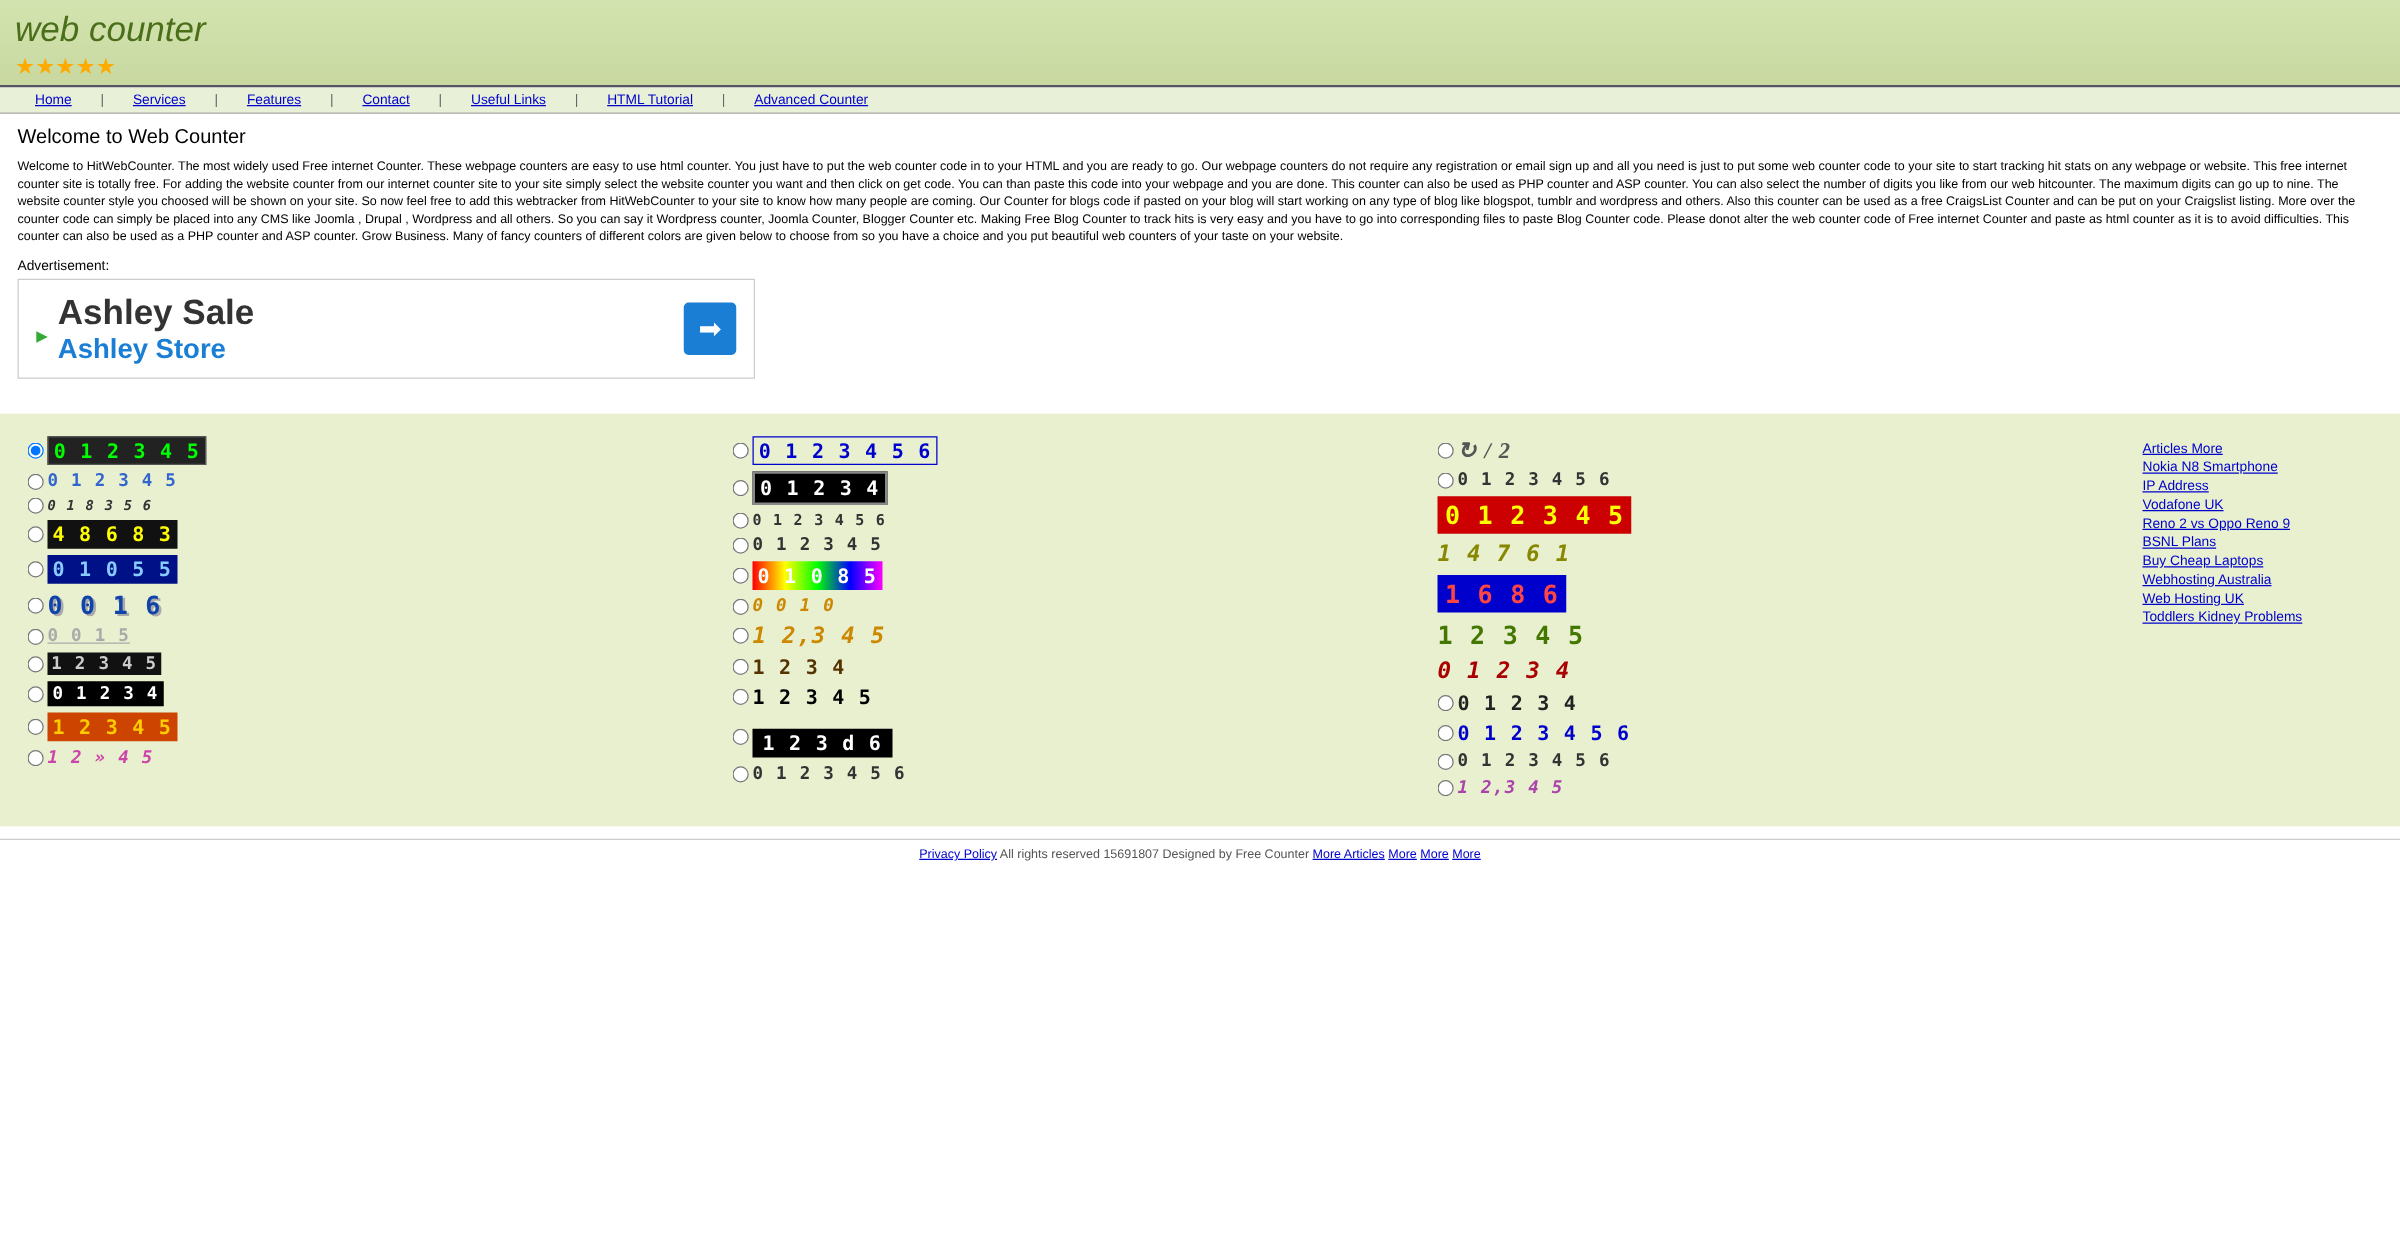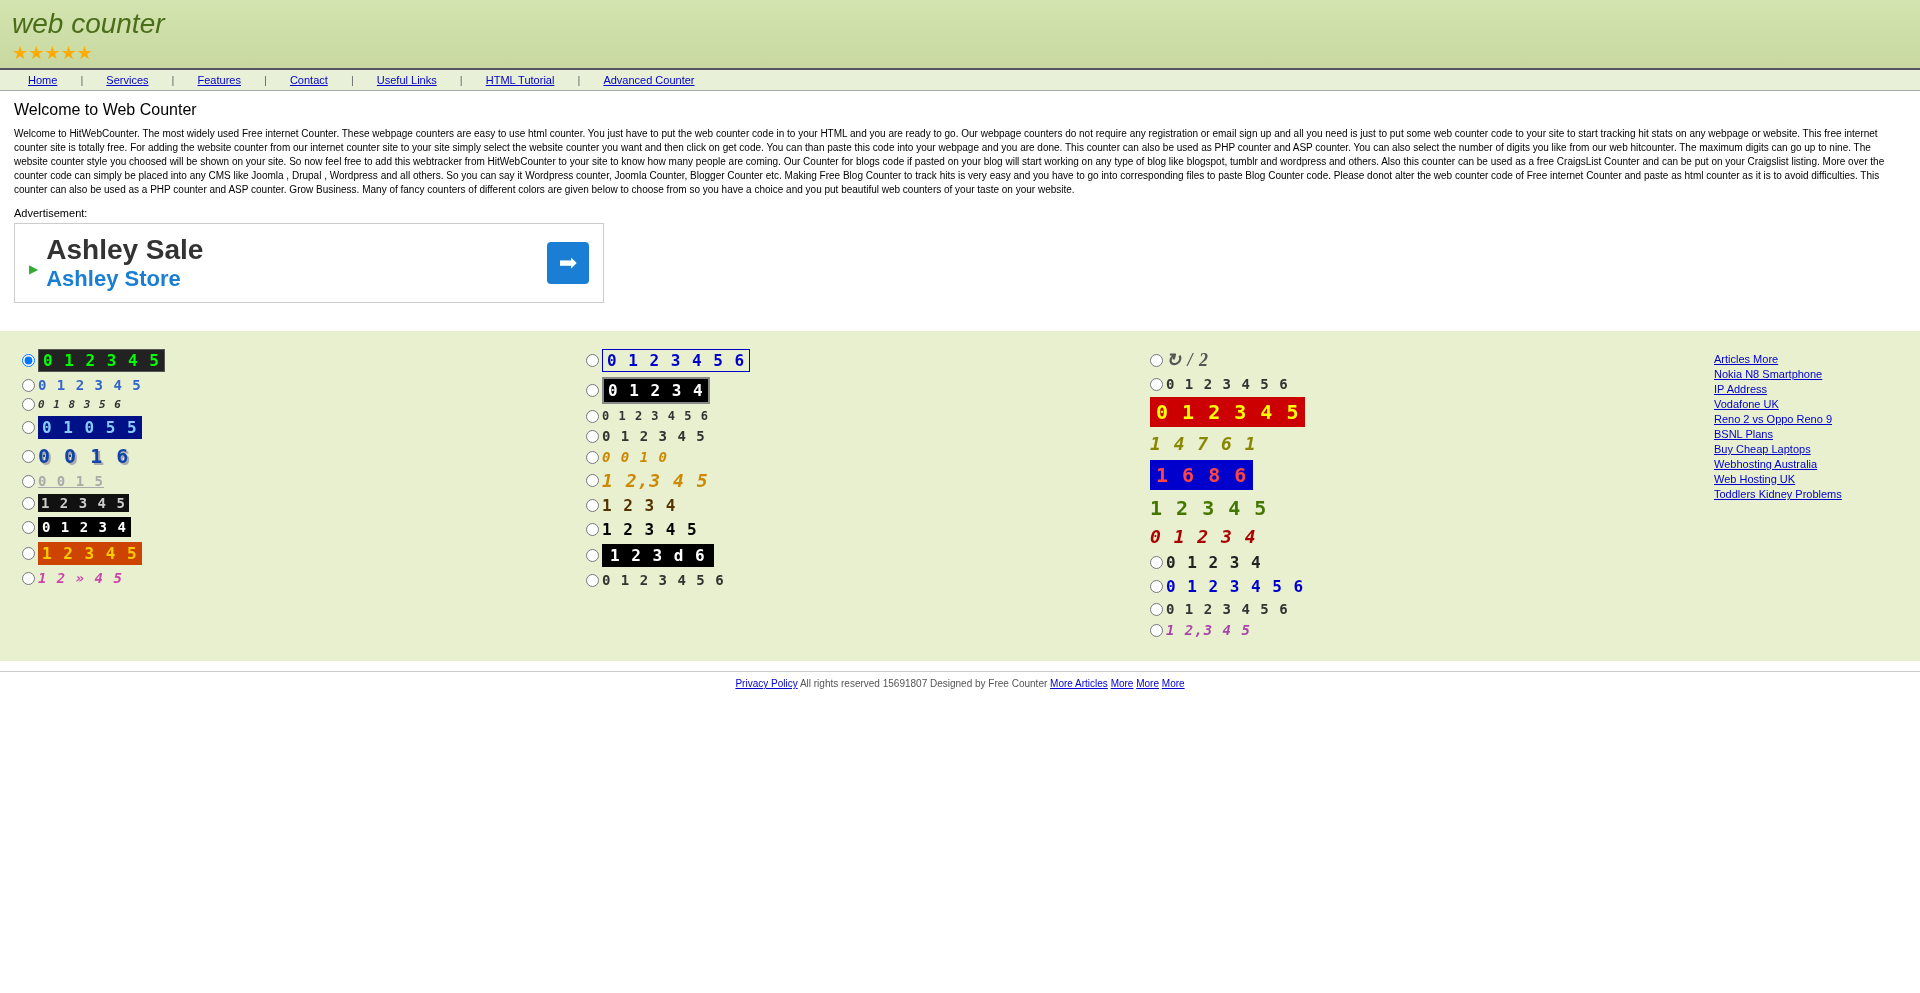--- a/index.html
+++ b/index.html
@@ -112,21 +112,21 @@
 
     
     .cnt-c2s1 { color: #0000cc; font-family: monospace; font-size: 16px; border: 1px solid #00c; padding: 1px 4px; }
     .cnt-c2s2 { background: #000; color: #fff; font-family: monospace; font-size: 16px; padding: 2px 4px; border: 2px solid #888; }
     .cnt-c2s3 { color: #333; font-family: monospace; font-size: 12px; }
     .cnt-c2s4 { color: #333; font-family: monospace; font-size: 14px; }
     .cnt-c2s5 { background: linear-gradient(90deg, #f00, #ff0, #0f0, #00f, #f0f); color: #fff; font-family: monospace; font-size: 16px; padding: 2px 4px; }
     .cnt-c2s6 { color: #cc8800; font-family: monospace; font-size: 14px; font-style: italic; }
     .cnt-c2s7 { color: #553300; font-family: monospace; font-size: 16px; font-weight: bold; }
     .cnt-c2s8 { color: #000; font-family: monospace; font-size: 16px; font-weight: bold; }
-    .cnt-c2s9 { background: #000; color: #fff; font-family: monospace; font-size: 16px; padding: 2px 8px; }
+    .cnt-c2s9 { background: #000; color: #fff; font-family: monospace; font-size: 16px; padding: 2px 8px; margin-top: 11px; }
     .cnt-c2s11 { color: #333; font-family: monospace; font-size: 14px; }
 
     
     .cnt-c3s1 { color: #555; font-family: serif; font-size: 18px; font-style: italic; }
     .cnt-c3s2 { color: #333; font-family: monospace; font-size: 14px; }
     .cnt-c3s3 { background: #cc0000; color: #ffff00; font-family: monospace; font-size: 20px; font-weight: bold; padding: 3px 6px; }
     .cnt-c3s4 { color: #888800; font-family: monospace; font-size: 18px; font-style: italic; }
     .cnt-c3s5 { background: #0000cc; color: #ff4444; font-family: monospace; font-size: 20px; font-weight: bold; padding: 3px 6px; }
     .cnt-c3s6 { color: #447700; font-family: monospace; font-size: 20px; font-weight: bold; }
     .cnt-c3s7 { color: #aa0000; font-family: monospace; font-size: 18px; font-weight: bold; font-style: italic; }
@@ -204,20 +204,24 @@
       <div class="radio-row">
         <input type="radio" name="cstyle" style="">
         <span class="cnt cnt-s2">0 1 2 3 4 5</span>
       </div>
       <div class="radio-row">
         <input type="radio" name="cstyle" style="">
         <span class="cnt cnt-s3">0 1 8 3 5 6</span>
       </div>
       <div class="radio-row">
         <input type="radio" name="cstyle" style="">
+        <span class="cnt cnt-s4">4 8 6 8 3</span>
+      </div>
+      <div class="radio-row">
+        <input type="radio" name="cstyle" style="">
         <span class="cnt cnt-s7">0 1 0 5 5</span>
       </div>
       <div class="radio-row">
         <input type="radio" name="cstyle" style="">
         <span class="cnt cnt-s8">0 0 1 6</span>
       </div>
       <div class="radio-row">
         <input type="radio" name="cstyle" style="">
         <span class="cnt cnt-s9">0 0 1 5</span>
       </div>
@@ -248,20 +252,24 @@
         <input type="radio" name="cstyle" style="">
         <span class="cnt cnt-c2s2">0 1 2 3 4</span>
       </div>
       <div class="radio-row">
         <input type="radio" name="cstyle" style="">
         <span class="cnt cnt-c2s3">0 1 2 3 4 5 6</span>
       </div>
       <div class="radio-row">
         <input type="radio" name="cstyle" style="">
         <span class="cnt cnt-c2s4">0  1  2  3  4  5</span>
+      </div>
+      <div class="radio-row">
+        <input type="radio" name="cstyle" style="">
+        <span class="cnt cnt-c2s5">0 1 0 8 5</span>
       </div>
       <div class="radio-row">
         <input type="radio" name="cstyle" style="">
         <span class="cnt cnt-c2s6">0 0 1 0</span>
       </div>
       <div class="radio-row">
         <input type="radio" name="cstyle" style="">
         <span class="cnt cnt-c2s6" style="font-style:italic; color:#cc8800; font-size:18px;">1 2,3 4 5</span>
       </div>
       <div class="radio-row">

